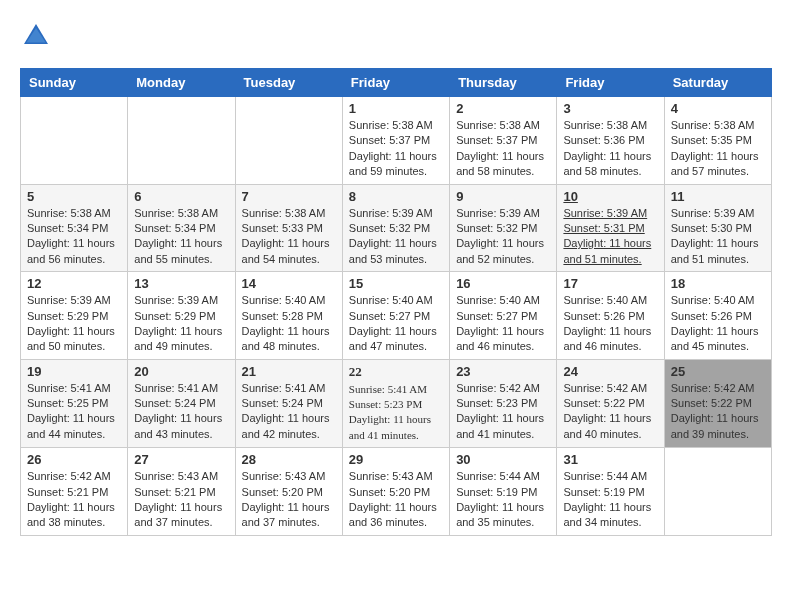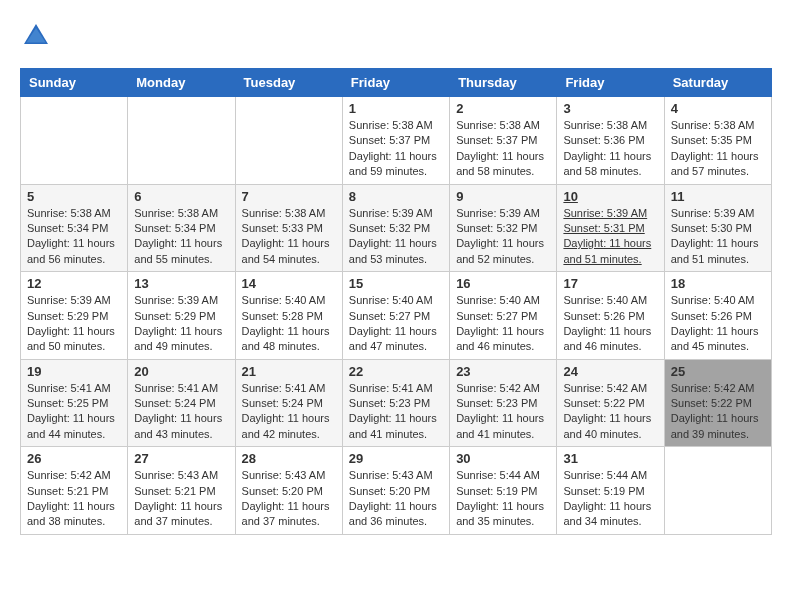--- a/index.html
+++ b/index.html
@@ -276,21 +276,21 @@
 Daylight: 11 hours
 and 43 minutes.</div>
         </td>
         <td style="background: rgb(245, 245, 245);">
           <div class="day-number">21</div>
           <div class="day-info" style="white-space: pre-line;">Sunrise: 5:41 AM
 Sunset: 5:24 PM
 Daylight: 11 hours
 and 42 minutes.</div>
         </td>
-        <td style="background: rgb(245, 245, 245);">
+        <td style="background: rgb(245, 245, 245); font-family: Liberation Serif, serif;">
           <div class="day-number">22</div>
           <div class="day-info" style="white-space: pre-line;">Sunrise: 5:41 AM
 Sunset: 5:23 PM
 Daylight: 11 hours
 and 41 minutes.</div>
         </td>
         <td style="background: rgb(245, 245, 245);">
           <div class="day-number">23</div>
           <div class="day-info" style="white-space: pre-line;">Sunrise: 5:42 AM
 Sunset: 5:23 PM

